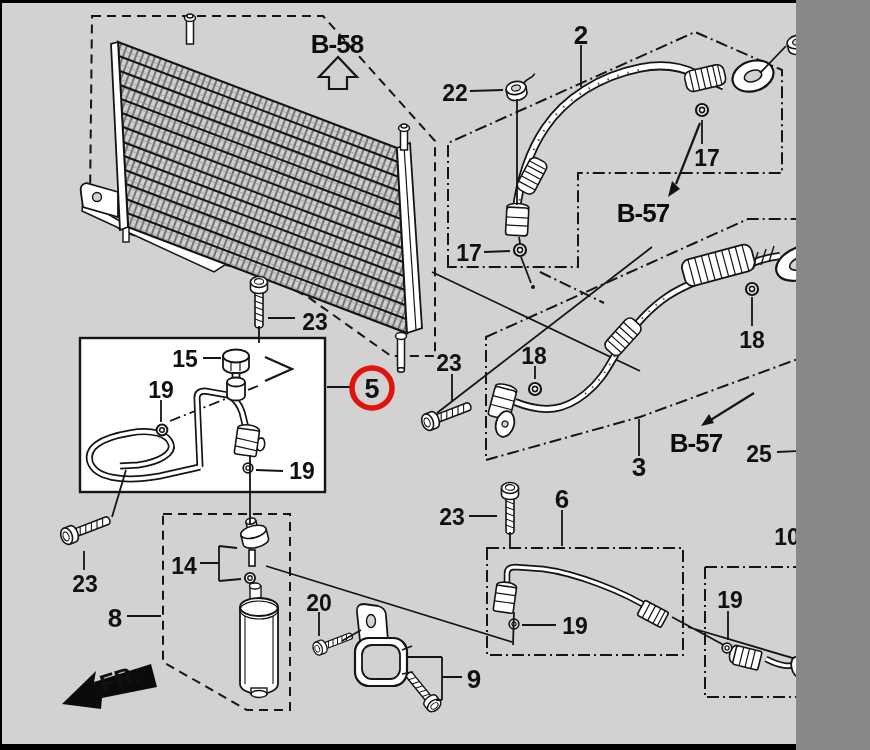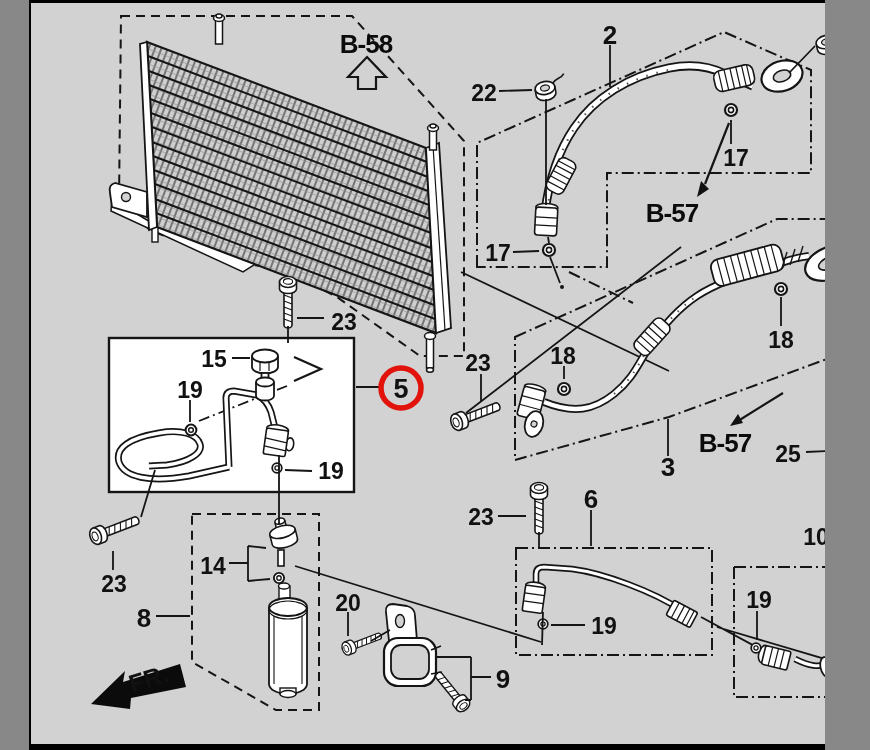--- a/index.html
+++ b/index.html
@@ -1,16 +1,16 @@
 <!DOCTYPE html>
 <html><head>
 <meta charset="utf-8">
 <style>
   html,body { margin:0; padding:0; background:#888; }
-  .stage { width:796px; height:750px; position:relative; overflow:hidden;margin-left:29px; }
+  .stage { width:796px; height:750px; position:relative; overflow:hidden; }
   svg { display:block; }
   .lbl { font-family:"Liberation Sans", sans-serif; font-weight:700; font-size:23px; fill:#111; }
   .ref { font-family:"Liberation Sans", sans-serif; font-weight:700; font-size:26px; fill:#0b0b0b; letter-spacing:-1px; }
   .big { font-size:26px; }
   .outline { stroke:#151515; fill:none; }
 </style>
 </head>
 <body>
 
 <div class="stage">

